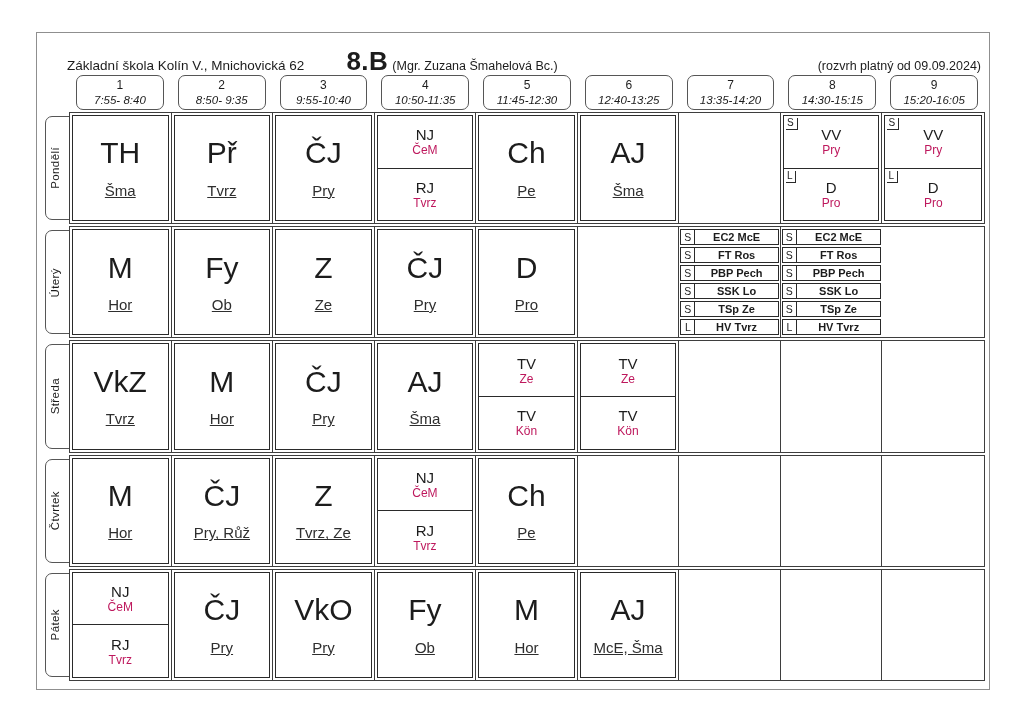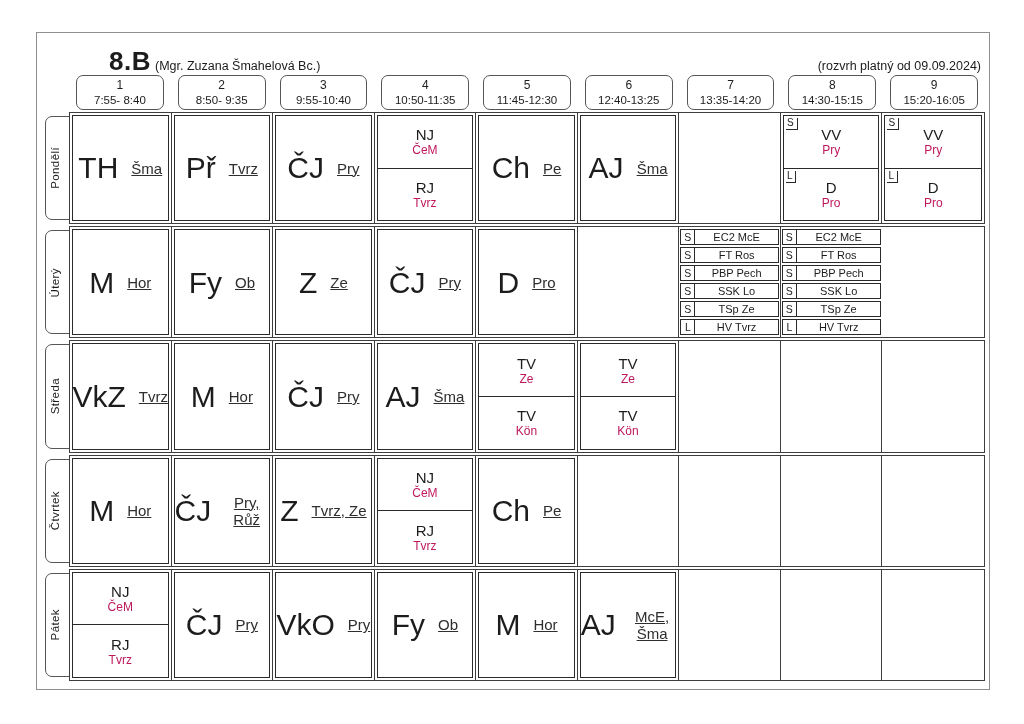--- a/index.html
+++ b/index.html
@@ -10,53 +10,54 @@
   .school{font-size:13.5px;}
   .classname{margin-left:42px;font-size:26px;font-weight:bold;letter-spacing:.5px;}
   .teacher{margin-left:4px;font-size:12.5px;}
   .validity{margin-left:auto;font-size:12.5px;}
   
   .grid{position:absolute;left:6px;right:4px;top:41px;bottom:7px;display:grid;
         grid-template-columns:26px repeat(9,1fr);grid-template-rows:37px repeat(5,1fr);}
   .hcell{position:relative;}
   .ptab{margin:1px 7px 0 7px;height:32px;border:1.3px solid #565656;border-radius:7px;background:#fff;text-align:center;padding-top:1px;}
   .pnum{font-size:12px;line-height:16px;}
-  .ptime{font-size:11.5px;line-height:14px;}
+  .ptime{font-size:11.5px;line-height:14px;font-style:italic;}
   .daycell{position:relative;z-index:0;}
   .daytab{position:absolute;left:2px;top:5px;bottom:5px;width:32px;border:1.3px solid #565656;border-radius:7px;background:#fff;display:flex;align-items:center;justify-content:flex-start;padding-left:3px;}
   .daylabel{writing-mode:vertical-rl;transform:rotate(180deg);font-size:11.5px;letter-spacing:.4px;white-space:nowrap;}
   .dayrow{grid-column:2 / -1;position:relative;z-index:1;background:#fff;border:1.2px solid #3e3e3e;margin:1px 0;display:grid;grid-template-columns:repeat(9,1fr);}
   .cell{position:relative;}
   .cell:not(:last-child){border-right:1px solid #3e3e3e;}
   
   .lesson{position:absolute;inset:2px;border:1.3px solid #2a2a2a;background:#fff;}
-  .single{display:flex;flex-direction:row;align-items:center;justify-content:center;gap:13px;}
+  .single{display:flex;flex-direction:column;align-items:center;justify-content:center;gap:13px;}
   .subj{font-size:30px;line-height:1.05;text-align:center;}
   .tch{font-size:15px;text-align:center;color:#2e2e2e;text-decoration:underline;}
   
   .splitbox{display:flex;flex-direction:column;}
   .part{flex:1;position:relative;display:flex;flex-direction:column;align-items:center;justify-content:center;gap:1px;}
   .part2{border-top:1px solid #2a2a2a;}
   .subj2{font-size:15px;line-height:17px;text-align:center;}
   .tch2{font-size:12px;line-height:13px;text-align:center;color:#be185d;}
   .tag{position:absolute;top:2px;left:2px;font-size:10px;line-height:10px;padding:0 3px 1px 1px;border-right:1.2px solid #2a2a2a;border-bottom:1.2px solid #2a2a2a;}
   
   .lessonlist{position:absolute;inset:2px 1px;display:flex;flex-direction:column;gap:2px;}
   .litem{flex:1;border:1.1px solid #2a2a2a;background:#fff;display:flex;align-items:stretch;min-height:0;}
   .ltag{width:13px;border-right:1.1px solid #2a2a2a;display:flex;align-items:center;justify-content:center;font-size:10.5px;}
-  .ltext{flex:1;display:flex;align-items:center;justify-content:center;font-size:11px;}
+  .ltext{flex:1;display:flex;align-items:center;justify-content:center;font-size:11px;font-weight:bold;}
   
   .brand{position:absolute;right:10px;bottom:8px;display:flex;align-items:center;gap:4px;}
   .brandtext{font-size:11px;letter-spacing:.5px;color:#6f6f6f;}
 </style>
 </head>
 <body>
 
 <div class="frame">
   <div class="hdr">
+    <span class="school">Základní škola Kolín V., Mnichovická 62</span>
     <span class="classname">8.B</span>
     <span class="teacher">(Mgr. Zuzana Šmahelová Bc.)</span>
     <span class="validity">(rozvrh platný od 09.09.2024)</span>
   </div>
   <div class="grid" id="timetable-grid">
     <div></div>
   <div class="hcell">
         <div class="ptab">
           <div class="pnum">1</div>
           <div class="ptime">7:55- 8:40</div>

